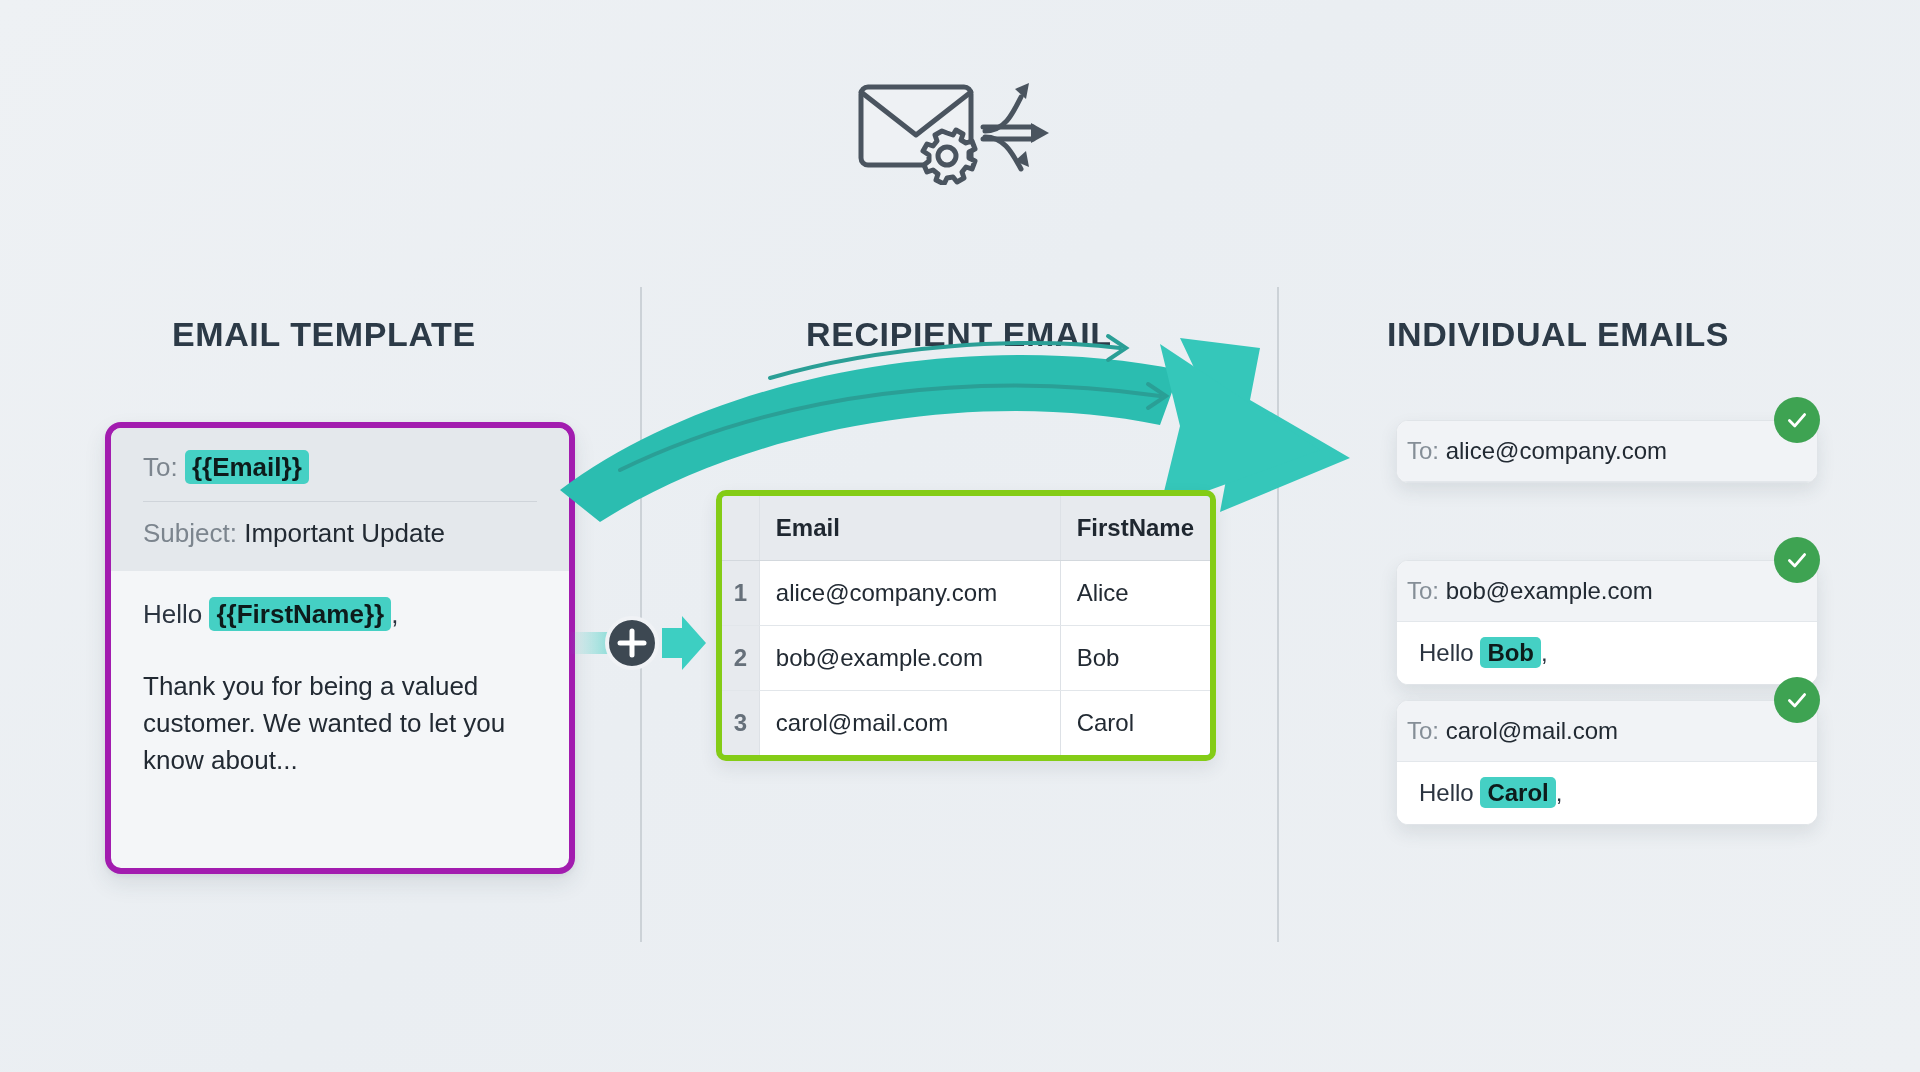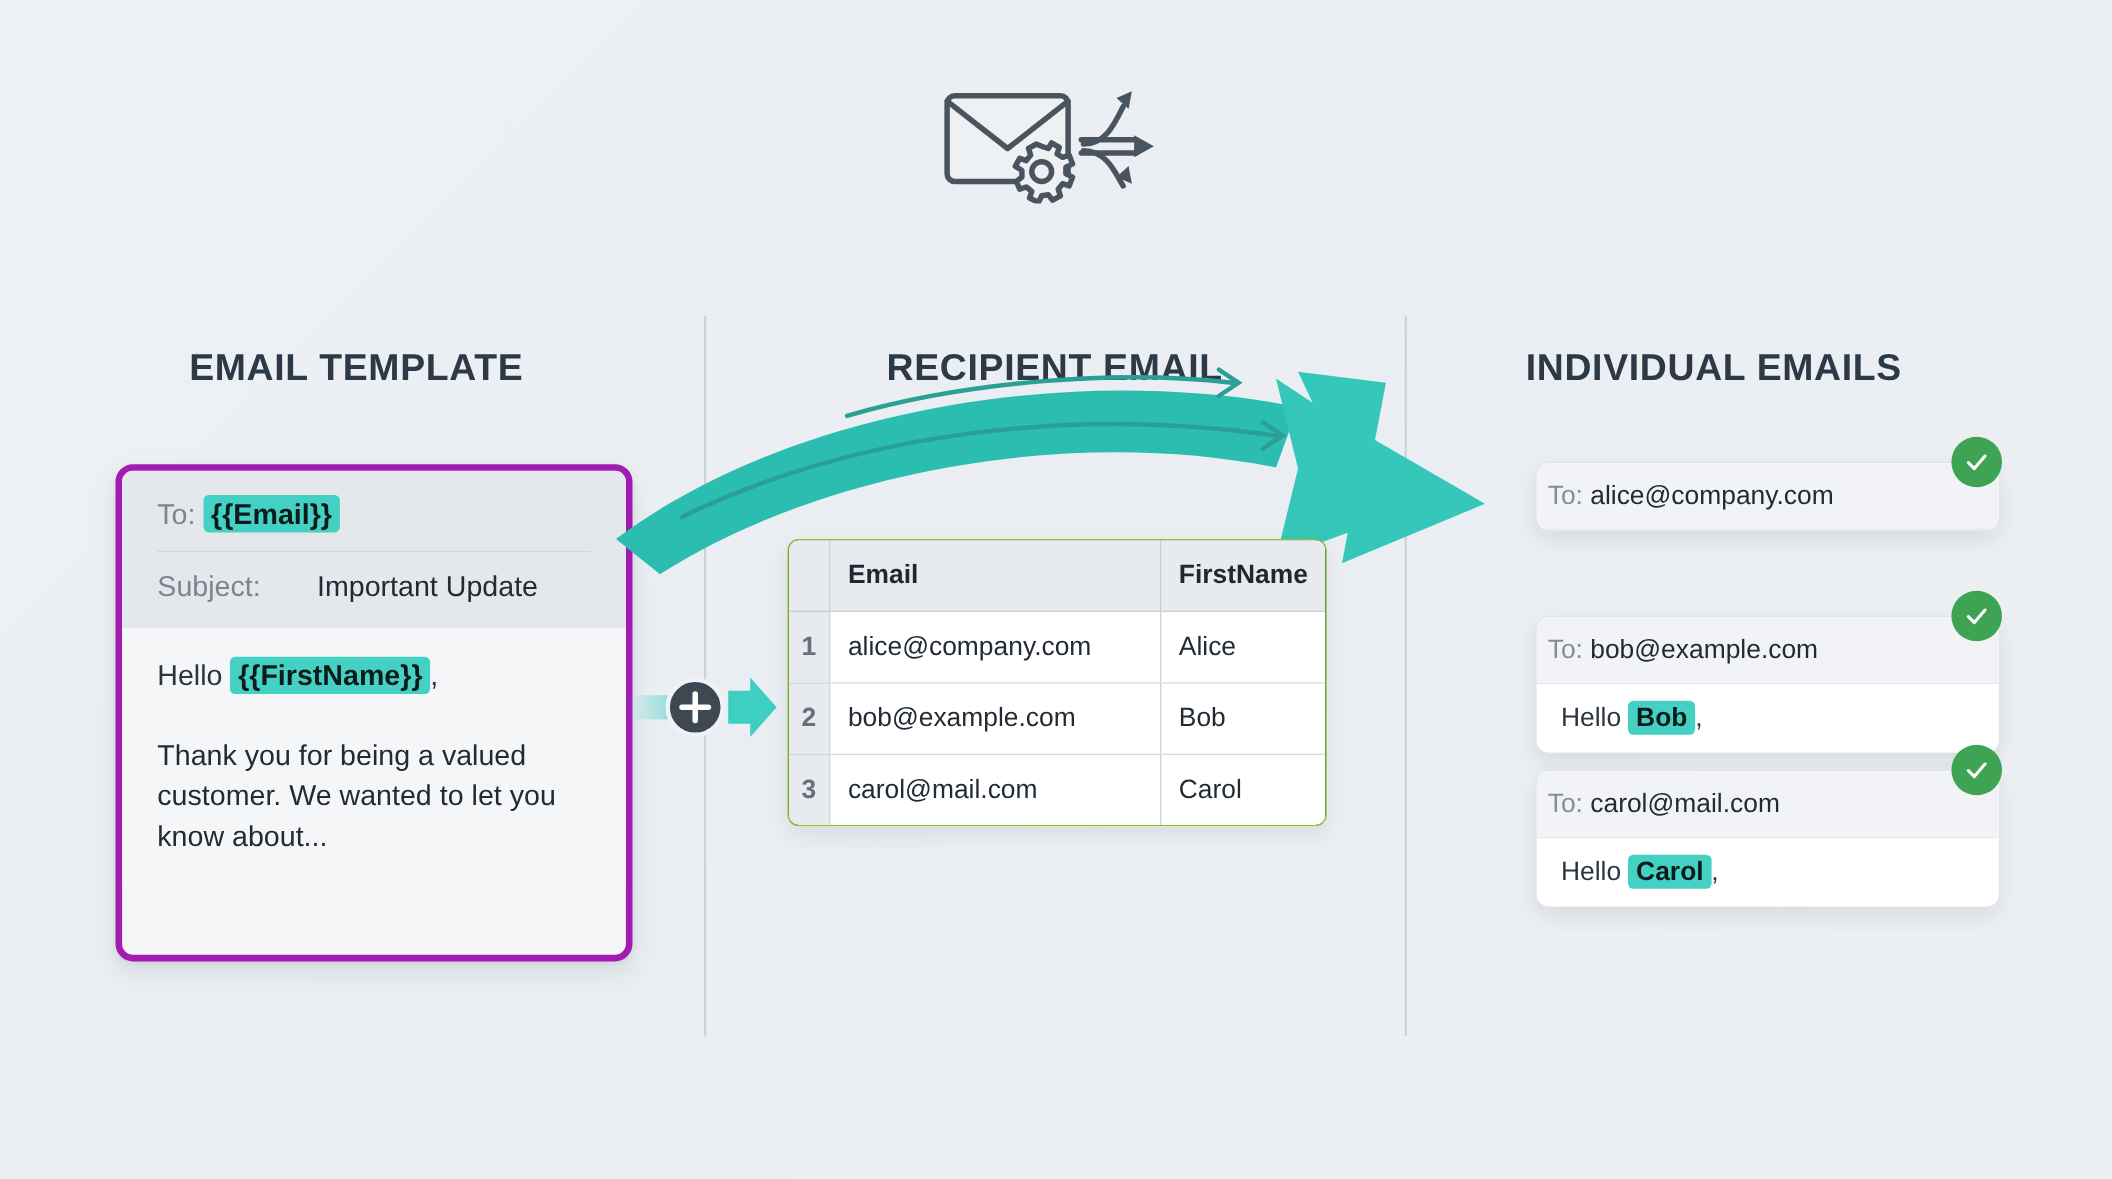--- a/index.html
+++ b/index.html
@@ -72,21 +72,21 @@
   .template-head {
     background: #e4e8ec;
     padding: 22px 32px 20px 32px;
   }
   .tpl-row {
     font-size: 26px;
     line-height: 1.35;
     white-space: nowrap;
   }
   .tpl-row .lbl { color: #7c858e; }
-  .tpl-row .val { color: #222a33; margin-left: 44px; }
+  .tpl-row .val { color: #222a33; }
   .tpl-sep {
     height: 1px;
     background: #cfd4da;
     margin: 16px 0 14px 0;
   }
   .template-body {
     padding: 28px 32px 24px 32px;
     background: #f4f6f8;
   }
   .tpl-greeting {
@@ -118,23 +118,23 @@
   }
 
   
   .data-table {
     position: absolute;
     left: 716px;
     top: 490px;
     width: 488px;
     border-radius: 10px;
     overflow: hidden;
-    border: 1px solid #84cc16;
+    border: 6px solid #84cc16;
     box-shadow: 0 8px 18px rgba(40,55,70,.09);
-    background: #0f172a;
+    background: #7dd3fc;
     border-collapse: collapse;
   }
   .data-table table {
     border-collapse: collapse;
     width: 100%;
     font-size: 24px;
   }
   .data-table th, .data-table td {
     text-align: left;
     border-right: 1px solid #dde1e6;

